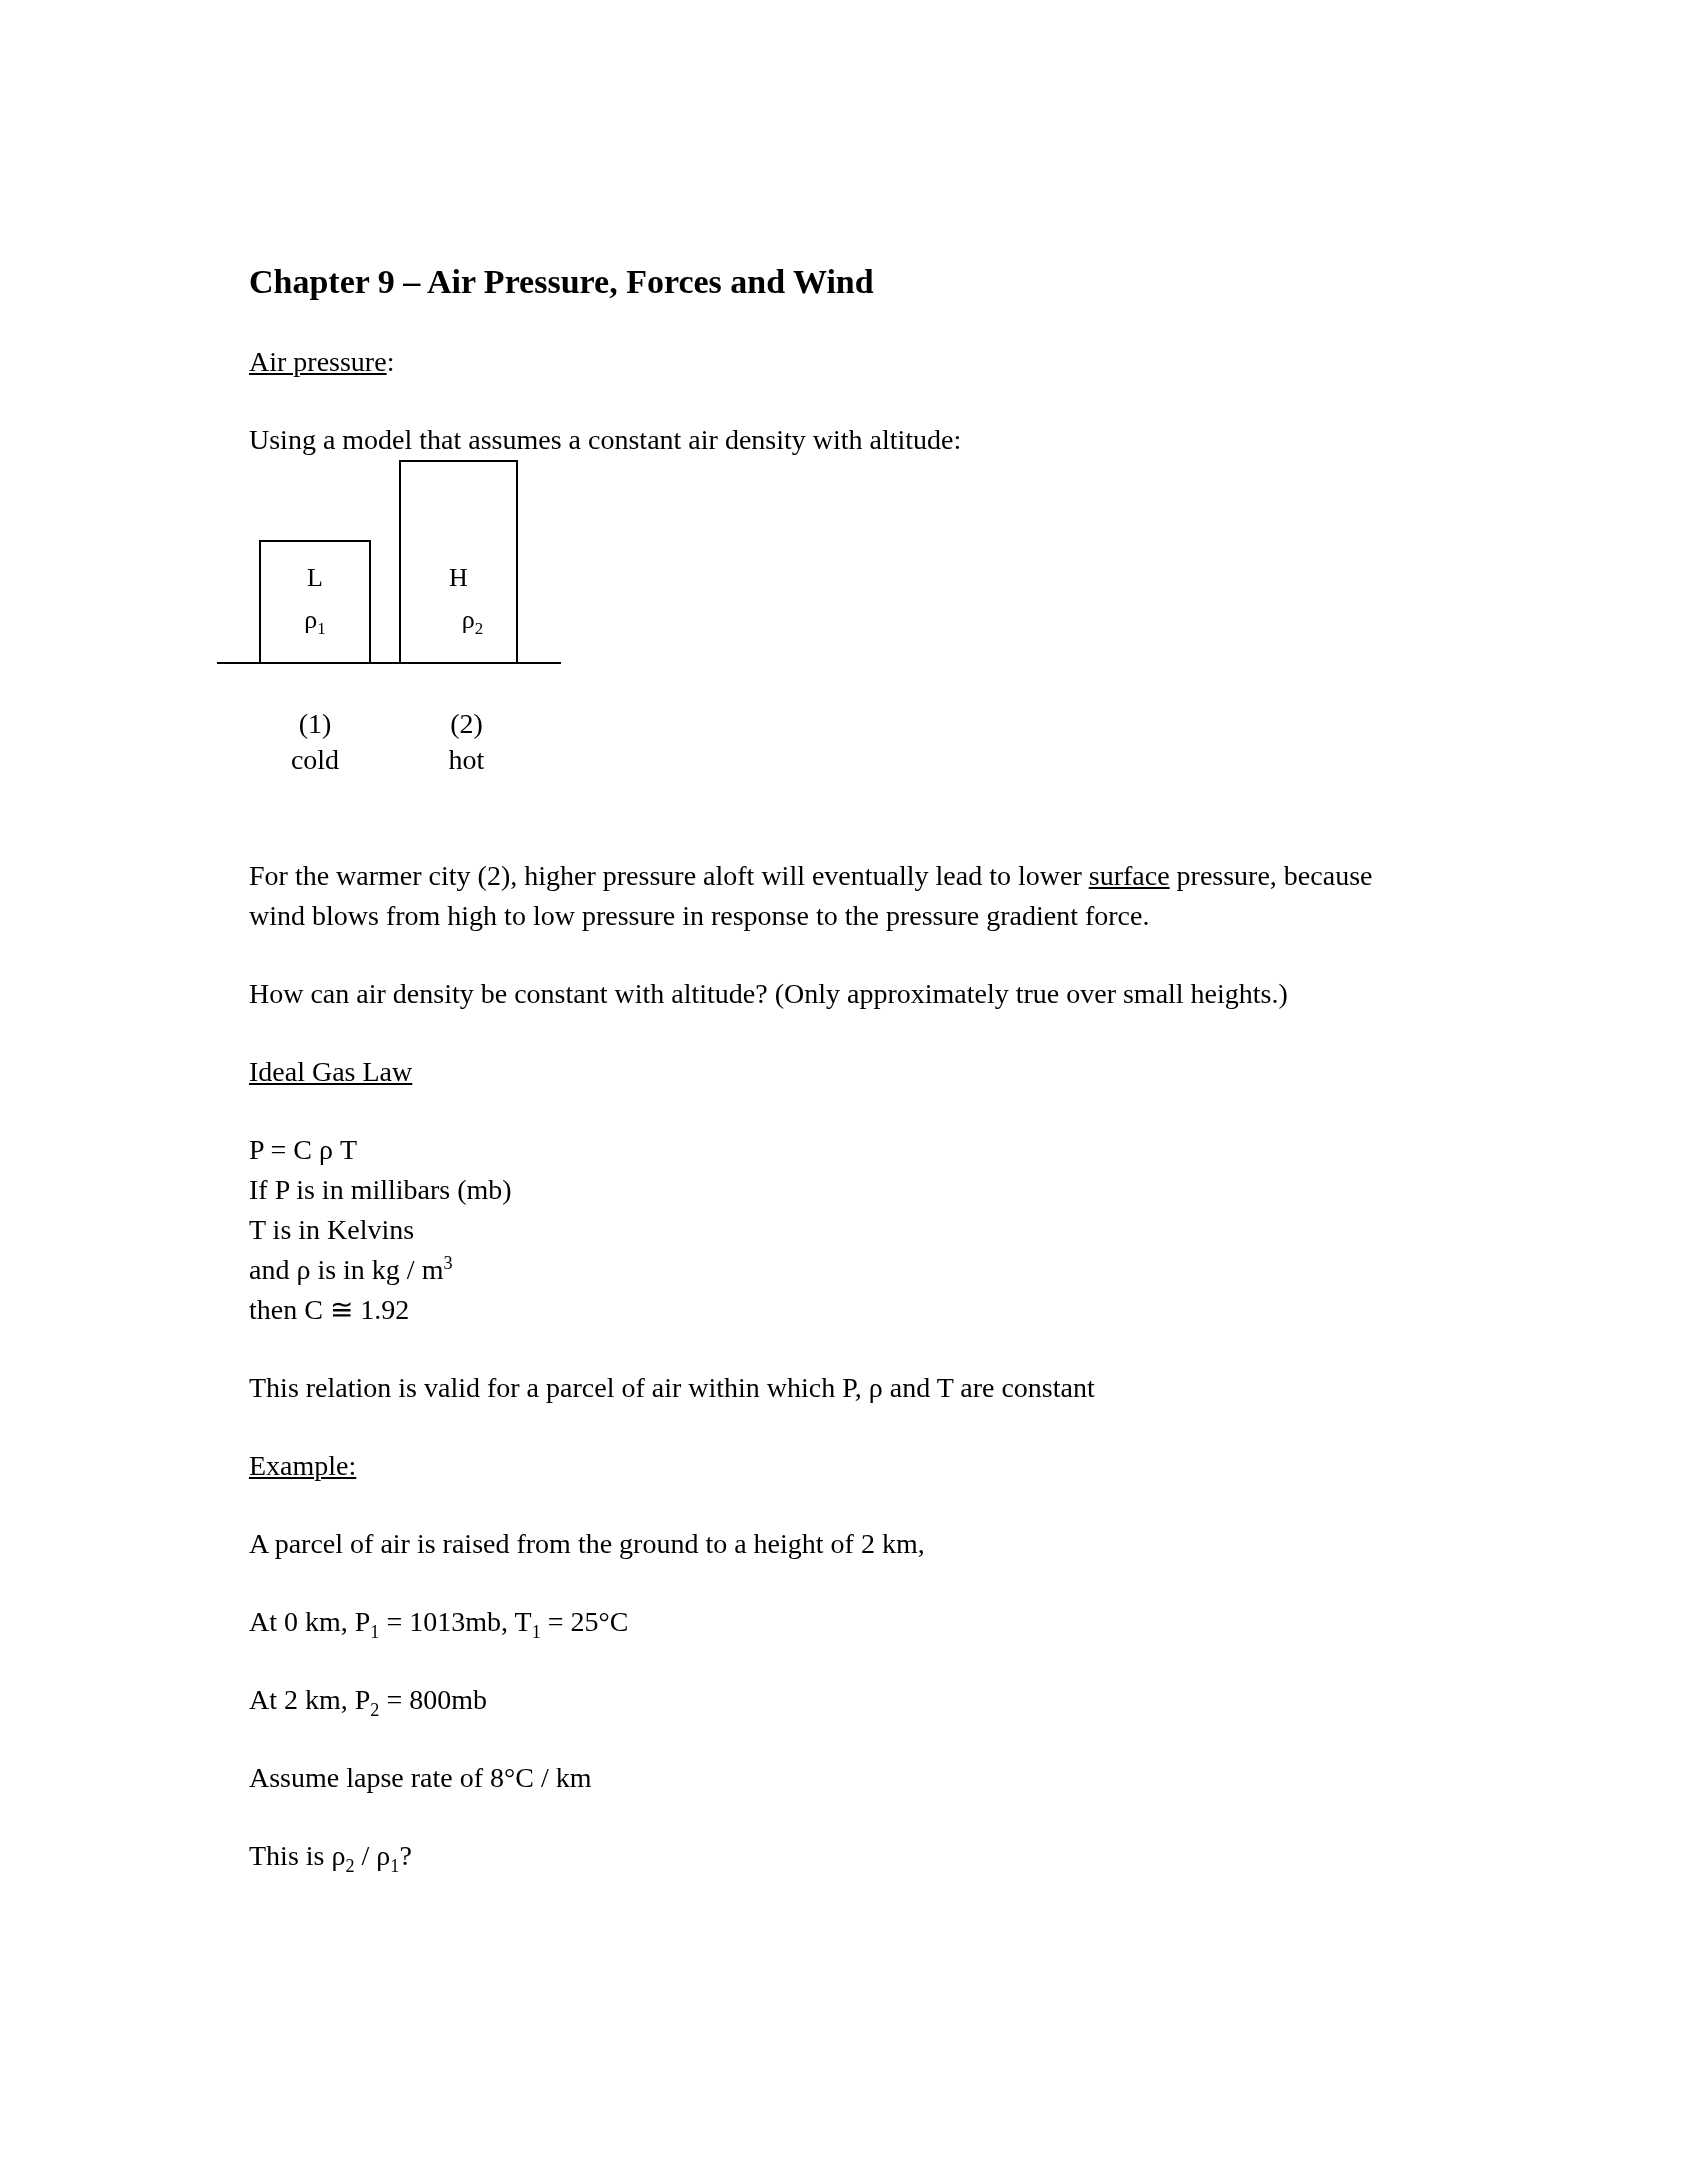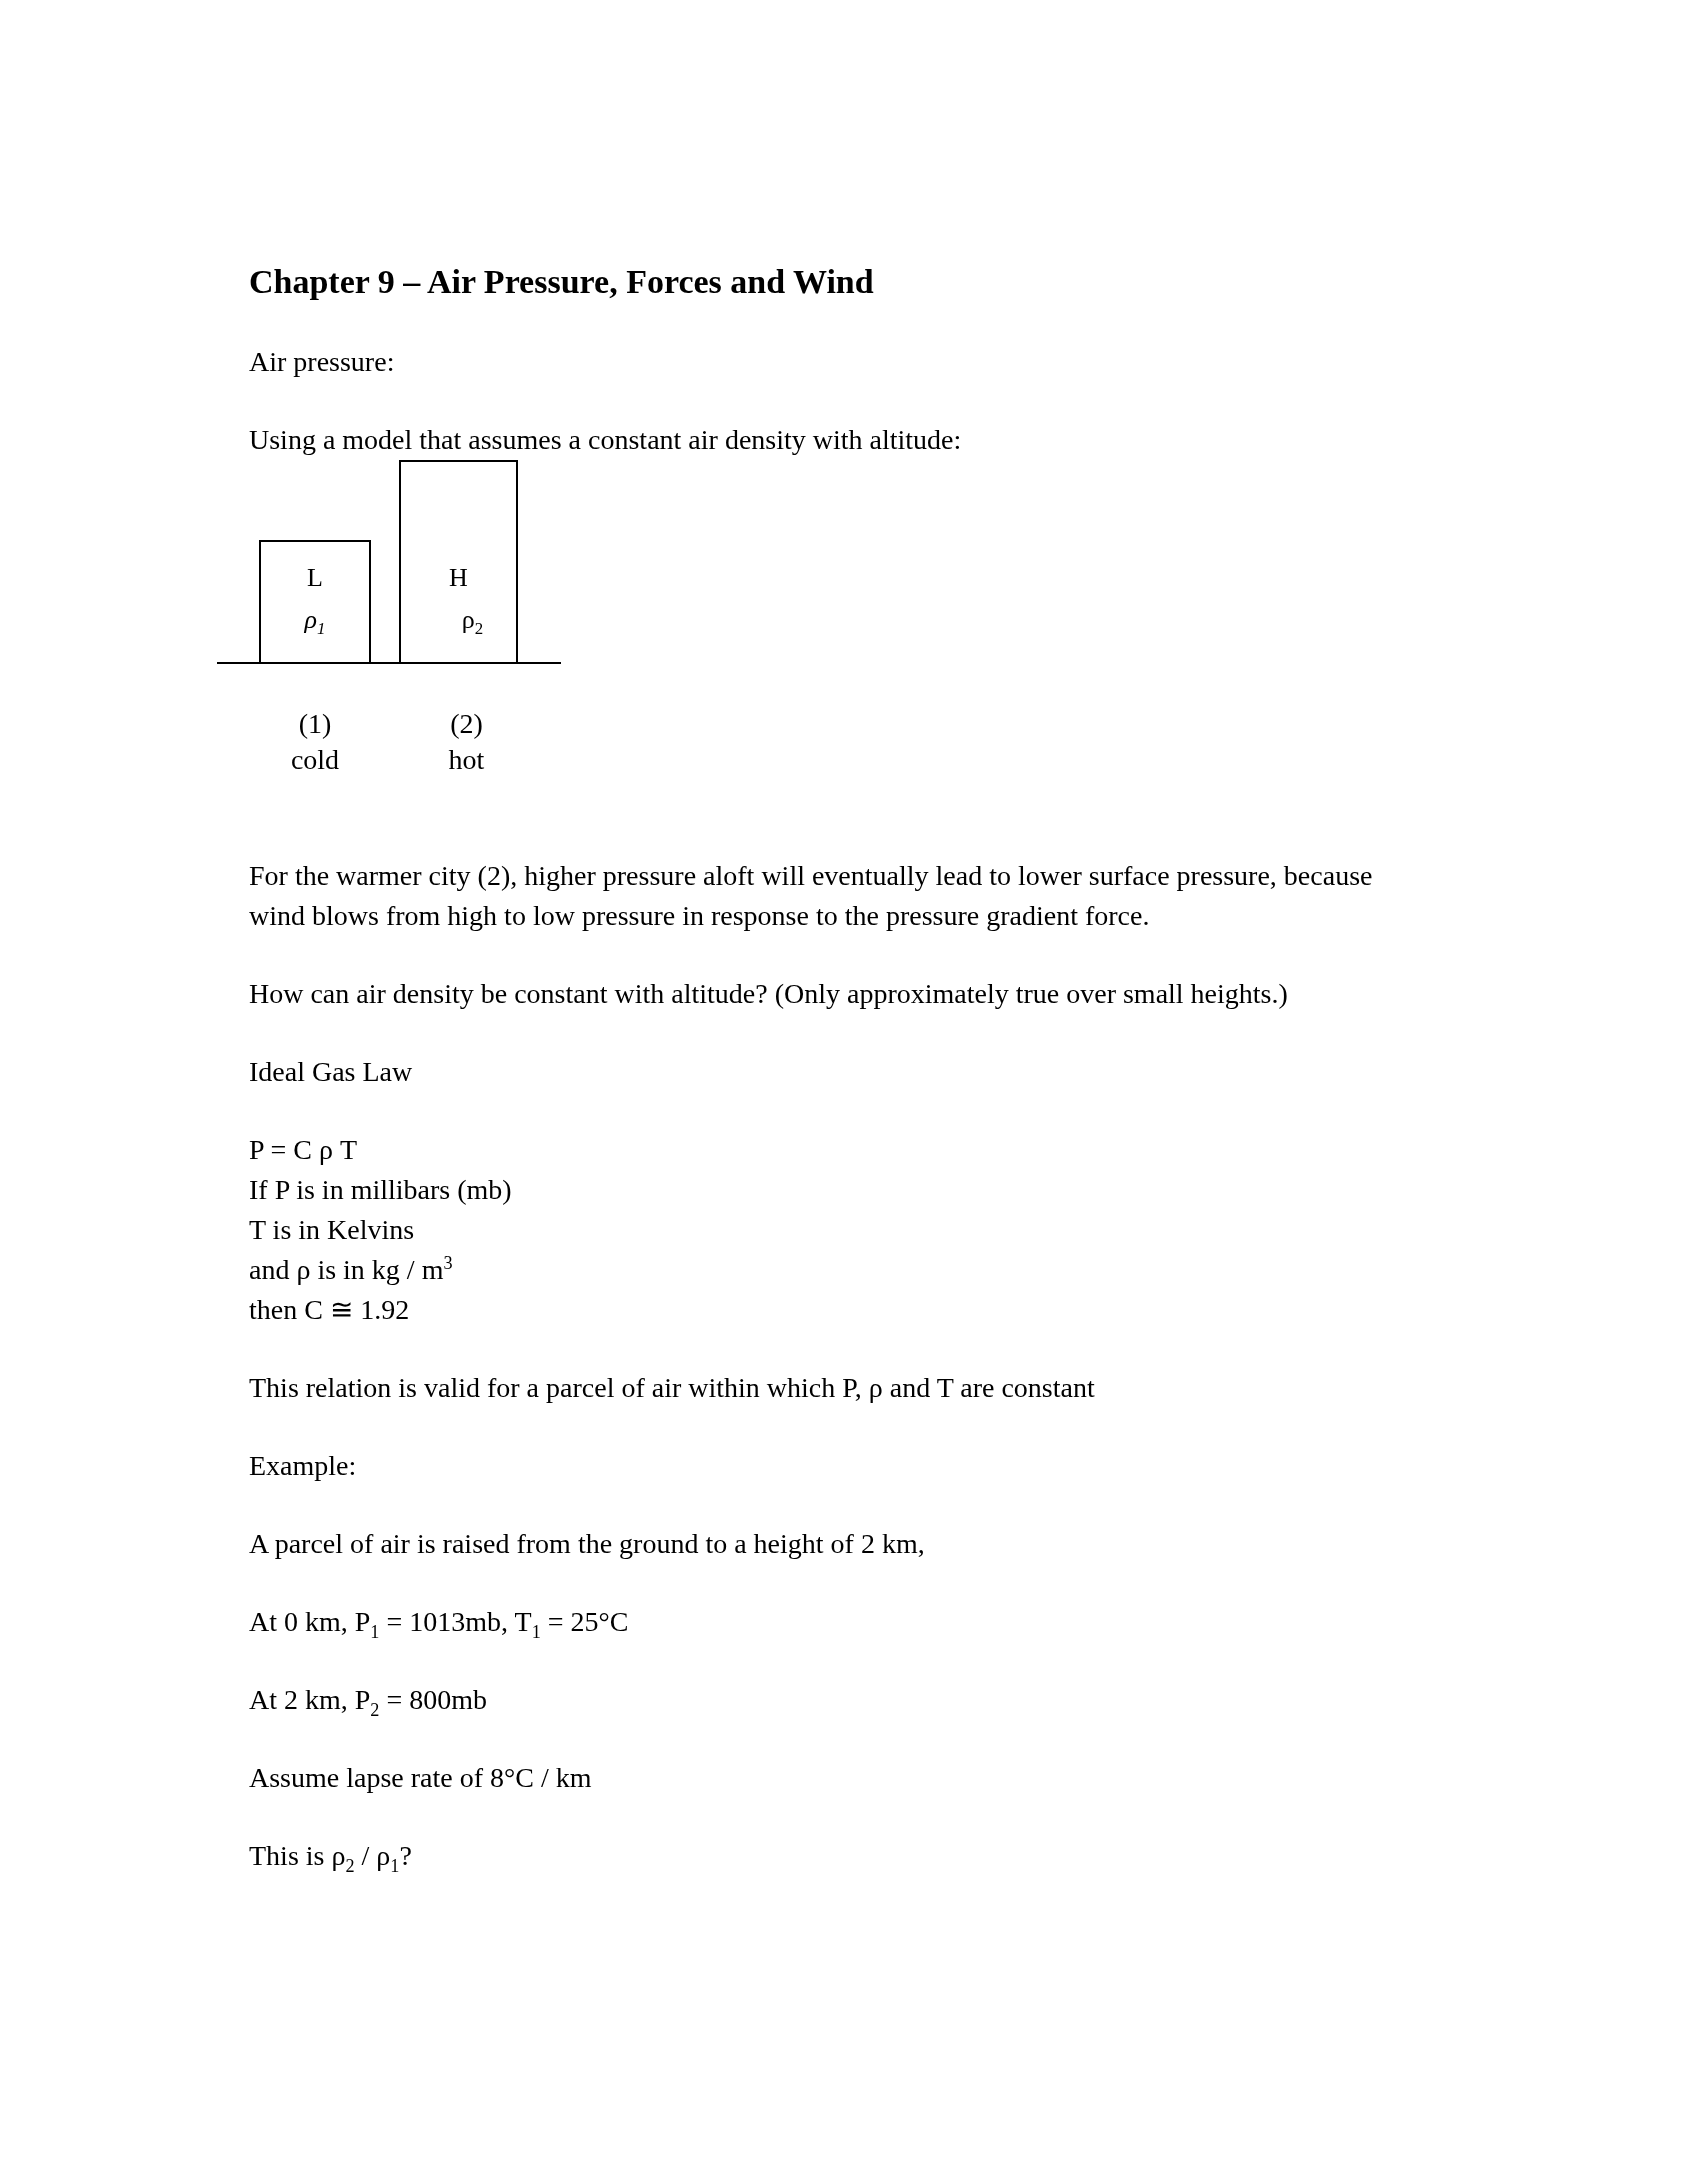--- a/index.html
+++ b/index.html
@@ -24,21 +24,21 @@
     font-weight: bold;
     line-height: 40px;
     margin: 0 0 40px 0;
   }
   .para {
     font-size: 28px;
     line-height: 40px;
     margin: 0 0 38px 0;
   }
   .mb0 { margin-bottom: 0; }
-  .u { }
+  .u { text-decoration: underline; }
   .i { }
   sub { font-size: 0.65em; line-height: 0; }
   sup { font-size: 0.65em; line-height: 0; }
 
   
   .diagram {
     position: relative;
     height: 327px;
     margin: 0 0 69px 0;
     font-size: 26px;
@@ -50,21 +50,21 @@
     background: #fff;
   }
   .box-left  { left: 10px;  top: 80px; width: 112px; height: 124px; }
   .box-right { left: 150px; top: 0;    width: 119px; height: 204px; }
   .diagram .lbl {
     position: absolute;
     text-align: center;
   }
   .lbl-letter-left  { left: 10px;  top: 103px; width: 112px; }
   .lbl-letter-right { left: 150px; top: 103px; width: 119px; }
-  .lbl-rho-left     { left: 10px;  top: 145px; width: 112px; font-style: italic; }
+  .lbl-rho-left     { left: 10px;  top: 145px; width: 112px; }
   .lbl-rho-right    { left: 164px; top: 145px; width: 119px; }
   .ground-line {
     position: absolute;
     left: -32px;
     top: 202px;
     width: 344px;
     height: 2px;
     background: #000;
   }
   .caption {

